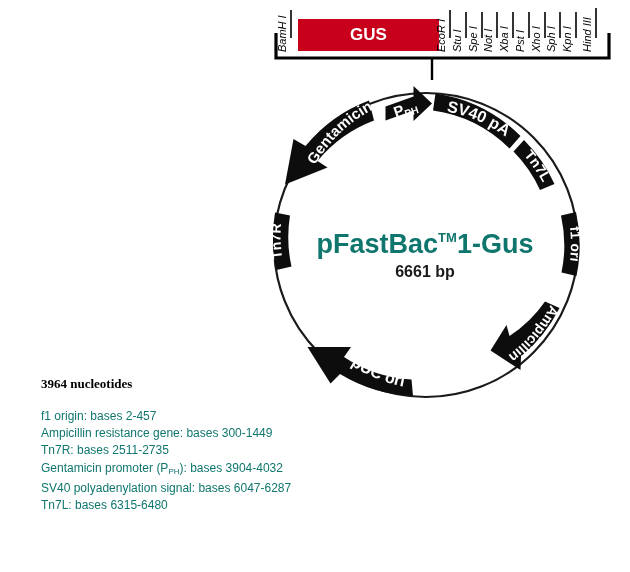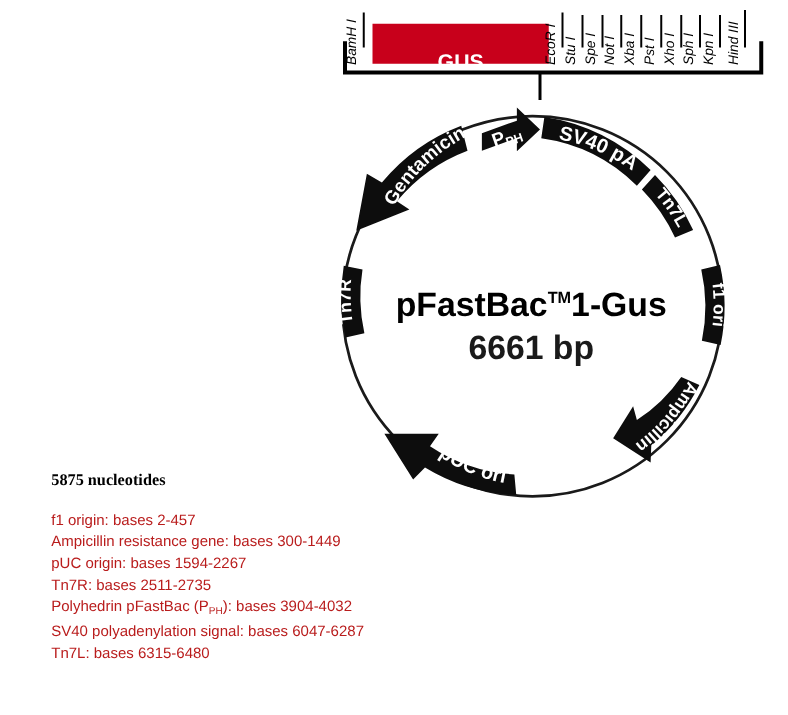--- a/index.html
+++ b/index.html
@@ -39,21 +39,21 @@
   #gus-box {
     position: absolute;
     left: 298px;
     top: 19px;
     width: 141px;
     height: 32px;
     background: #C8001B;
   }
   #gus-box-label {
     position: absolute;
-    left: 0; top: 15px;
+    left: 0; top: 0;
     width: 141px;
     height: 32px;
     line-height: 32px;
     text-align: center;
     color: #ffffff;
     font-size: 17px;
     font-weight: bold;
     font-family: "Liberation Sans", sans-serif;
   }
 
@@ -81,29 +81,29 @@
     width: 340px;
     text-align: center;
     pointer-events: none;
   }
   #plasmid-name {
     font-size: 27px;
     font-weight: bold;
     font-family: "Liberation Sans", sans-serif;
     line-height: 32px;
     white-space: nowrap;
-    color: #000000;
+    color: #0f766e;
   }
   #plasmid-name sup {
     font-size: 13px;
     vertical-align: 11px;
     font-weight: bold;
   }
   #plasmid-size {
-    font-size: 27px;
+    font-size: 16px;
     font-weight: bold;
     font-family: "Liberation Sans", sans-serif;
     margin-top: 3px;
     color: #1a1a1a;
   }
 
   
   #comments {
     position: absolute;
     left: 41px;
@@ -121,21 +121,21 @@
     font-size: 8px;
     vertical-align: 5px;
   }
   #comments-list {
     margin-top: 17px;
   }
   .comment-line {
     font-family: "Liberation Sans", sans-serif;
     font-size: 12px;
     line-height: 17.2px;
-    color: #b91c1c;
+    color: #0f766e;
     white-space: nowrap;
   }
   .comment-line sub {
     font-size: 8px;
     vertical-align: -2px;
   }
 </style>
 </head>
 <body>
 
@@ -282,25 +282,24 @@
 
 <div id="center-title">
   <div id="plasmid-name">
     <span>pFastBac</span><sup>TM</sup><span>1-Gus</span>
   </div>
   <div id="plasmid-size">6661 bp</div>
 </div>
 
 <div id="comments">
   <div id="comments-heading">
-    <div>5875 nucleotides</div>
+    <div>3964 nucleotides</div>
   </div>
 
   <div id="comments-list">
     <div class="comment-line">f1 origin: bases 2-457</div>
     <div class="comment-line">Ampicillin resistance gene: bases 300-1449</div>
-    <div class="comment-line">pUC origin: bases 1594-2267</div>
     <div class="comment-line">Tn7R: bases 2511-2735</div>
-    <div class="comment-line"><span>Polyhedrin pFastBac (P</span><sub>PH</sub><span>): bases 3904-4032</span></div>
+    <div class="comment-line"><span>Gentamicin promoter (P</span><sub>PH</sub><span>): bases 3904-4032</span></div>
     <div class="comment-line">SV40 polyadenylation signal: bases 6047-6287</div>
     <div class="comment-line">Tn7L: bases 6315-6480</div>
   </div>
 </div>
 
 </body></html>

